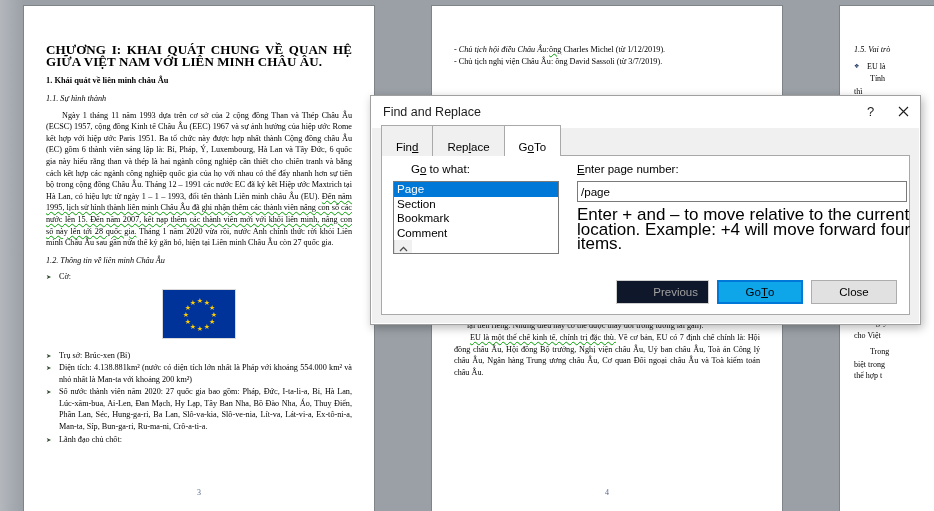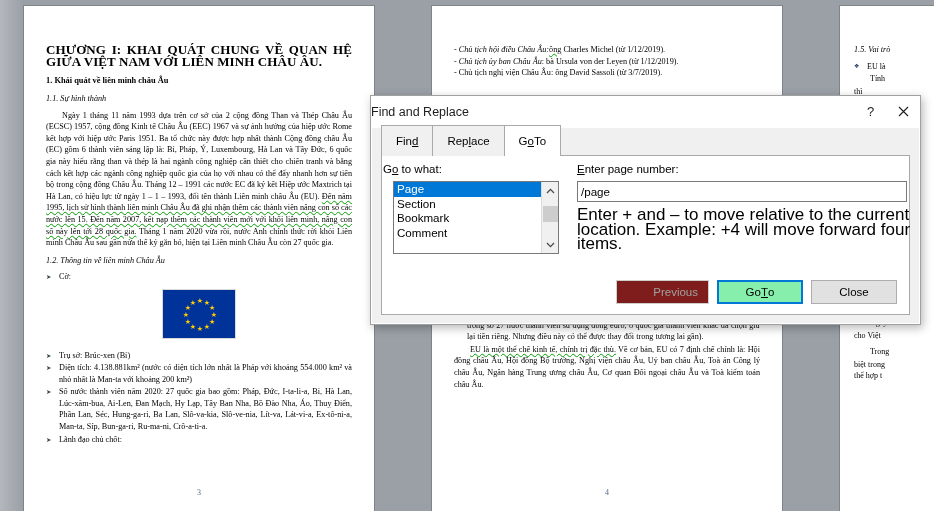--- a/index.html
+++ b/index.html
@@ -85,61 +85,61 @@
     font-family:"Liberation Sans", sans-serif;
     z-index:20;
   }
   #dlg-titlebar {
     height:32px; background:#ffffff;
     display:flex; align-items:center;
     border-bottom:1px solid #ffffff;
     user-select:none;
   }
   #dlg-title {
-    flex:1; font-size:12.5px; color:#1d1d1d;
+    flex:1; padding-left:12px; font-size:12.5px; color:#1d1d1d;
   }
   .tb-btn {
     width:33px; height:31px; display:flex; align-items:center; justify-content:center;
     font-size:13px; color:#1d1d1d; cursor:default; background:#fff;
   }
   #dlg-close svg { display:block; }
 
   
   #tabstrip {
     position:relative; height:22px; margin:6px 0 0 10px;
     display:flex; align-items:flex-end; z-index:3;
   }
   .tab {
     height:21px; padding:15px 14px;
-    display:flex; align-items:center; justify-content:center;
+    display:flex; justify-content:center;
     font-size:11.5px; color:#000;
     background:#f0f0f0;
     border:1px solid #a9a9a9; border-bottom:none;
     margin-right:-1px;
     cursor:default;
   }
   .tab.active {
     background:#ffffff; height:24px; position:relative; top:0;
     border-color:#a9a9a9; z-index:4;
   }
   .tab u { text-decoration:underline; }
 
   #tabpanel {
     position:absolute; left:10px; right:10px; top:59px; bottom:9px;
     background:#ffffff; border:1px solid #a9a9a9;
   }
 
   .lbl { font-size:11.5px; color:#000; }
   .lbl u { text-decoration:underline; }
 
-  #goto-what-label { position:absolute; left:1px; top:7px; }
+  #goto-what-label { position:absolute; left:29px; top:7px; }
   #listbox {
     position:absolute; left:11px; top:25px; width:166px; height:73px;
     border:1px solid #7a7a7a; background:#fff;
-    overflow:hidden; display:flex;
+    overflow:hidden; display:flex;flex-direction:column;
   }
   #list-items { flex:1; }
   .li {
     font-size:11.6px; line-height:14.6px; height:14.6px;
     padding:0 0 0 3px; color:#000; cursor:default;
     white-space:nowrap; overflow:hidden;
   }
   .li.sel { background:#0078d7; color:#fff; }
   #list-scroll {
     width:17px; background:#f0f0f0; border-left:1px solid #dcdcdc;
@@ -172,22 +172,22 @@
     display:flex; gap:8px;
   }
   .btn {
     min-width:86px; height:24px; padding:0 10px;
     font-size:11.5px; color:#000;
     background:#e1e1e1; border:1px solid #adadad;
     display:flex; align-items:center; justify-content:center;
     cursor:default;
   }
   .btn u { text-decoration:underline; }
-  .btn.primary { border:2px solid #0078d7; background:#86efac; }
-  .btn.disabled { color:#a0a0a0; border-color:#cfcfcf; background:#7f1d1d;padding-left:36px; }
+  .btn.primary { border:2px solid #0078d7; background:#0ea5e9; }
+  .btn.disabled { color:#a0a0a0; border-color:#cfcfcf; background:#0f172a;padding-left:36px; }
 </style>
 </head>
 <body>
 
 <div id="doc-canvas">
 
   <div class="page" id="page-3">
     <div class="pg-body">
       <div class="pg-inner dtext">
         <div class="h1">CHƯƠNG I: KHAI QUÁT CHUNG VỀ QUAN HỆ GIỮA VIỆT NAM VỚI LIÊN MINH CHÂU ÂU.</div>
@@ -205,21 +205,20 @@
         <div class="bul">Lãnh đạo chủ chốt:</div>
       </div>
       <div class="pgnum">3</div>
     </div>
   </div>
 
   <div class="page" id="page-4">
     <div class="pg-body">
       <div class="pg-inner dtext">
         <div style="font-style:italic"><span>- Chủ tịch hội điều Châu Âu:</span><span class="gram" style="font-style:normal">ông</span><span style="font-style:normal"> Charles Michel (từ 1/12/2019).</span></div>
-        <div><span style="font-style:italic">- Chủ tịch ủy ban Châu Âu</span><span>: bà Ursula von der Leyen (từ 1/12/2019).</span></div>
         <div><span style="">- Chủ tịch nghị viện Châu Âu</span><span>: ông David Sassoli (từ 3/7/2019).</span></div>
 
         <div style="height:196px"></div>
 
         <div style="padding-left:13px">thành viên;</div>
         <div class="bul bul-dash" style="margin-top:5px">Tôn trọng sự đa dạng về văn hoá và ngôn ngữ;</div>
         <div class="bul bul-dash" style="margin-top:5px">Thiết lập một liên minh kinh tế và tiền tệ có tiền tệ là đồng euro (Hiện tại, chỉ có 19 trong số 27 nước thành viên sử dụng đồng euro, 8 quốc gia thành viên khác đã chọn giữ lại tiền riêng. Nhưng điều này có thể được thay đổi trong tương lai gần).</div>
         <p class="para"><span class="gram">EU là một thể chế kinh tế, chính trị đặc thù.</span><span> Về cơ bản, EU có 7 định chế chính là: Hội đồng châu Âu, Hội đồng Bộ trưởng, Nghị viện châu Âu, Uỷ ban châu Âu, Toà án Công lý châu Âu, Ngân hàng Trung ương châu Âu, Cơ quan Đối ngoại châu Âu và Toà kiểm toán châu Âu.</span></p>
       </div>
       <div class="pgnum">4</div>

